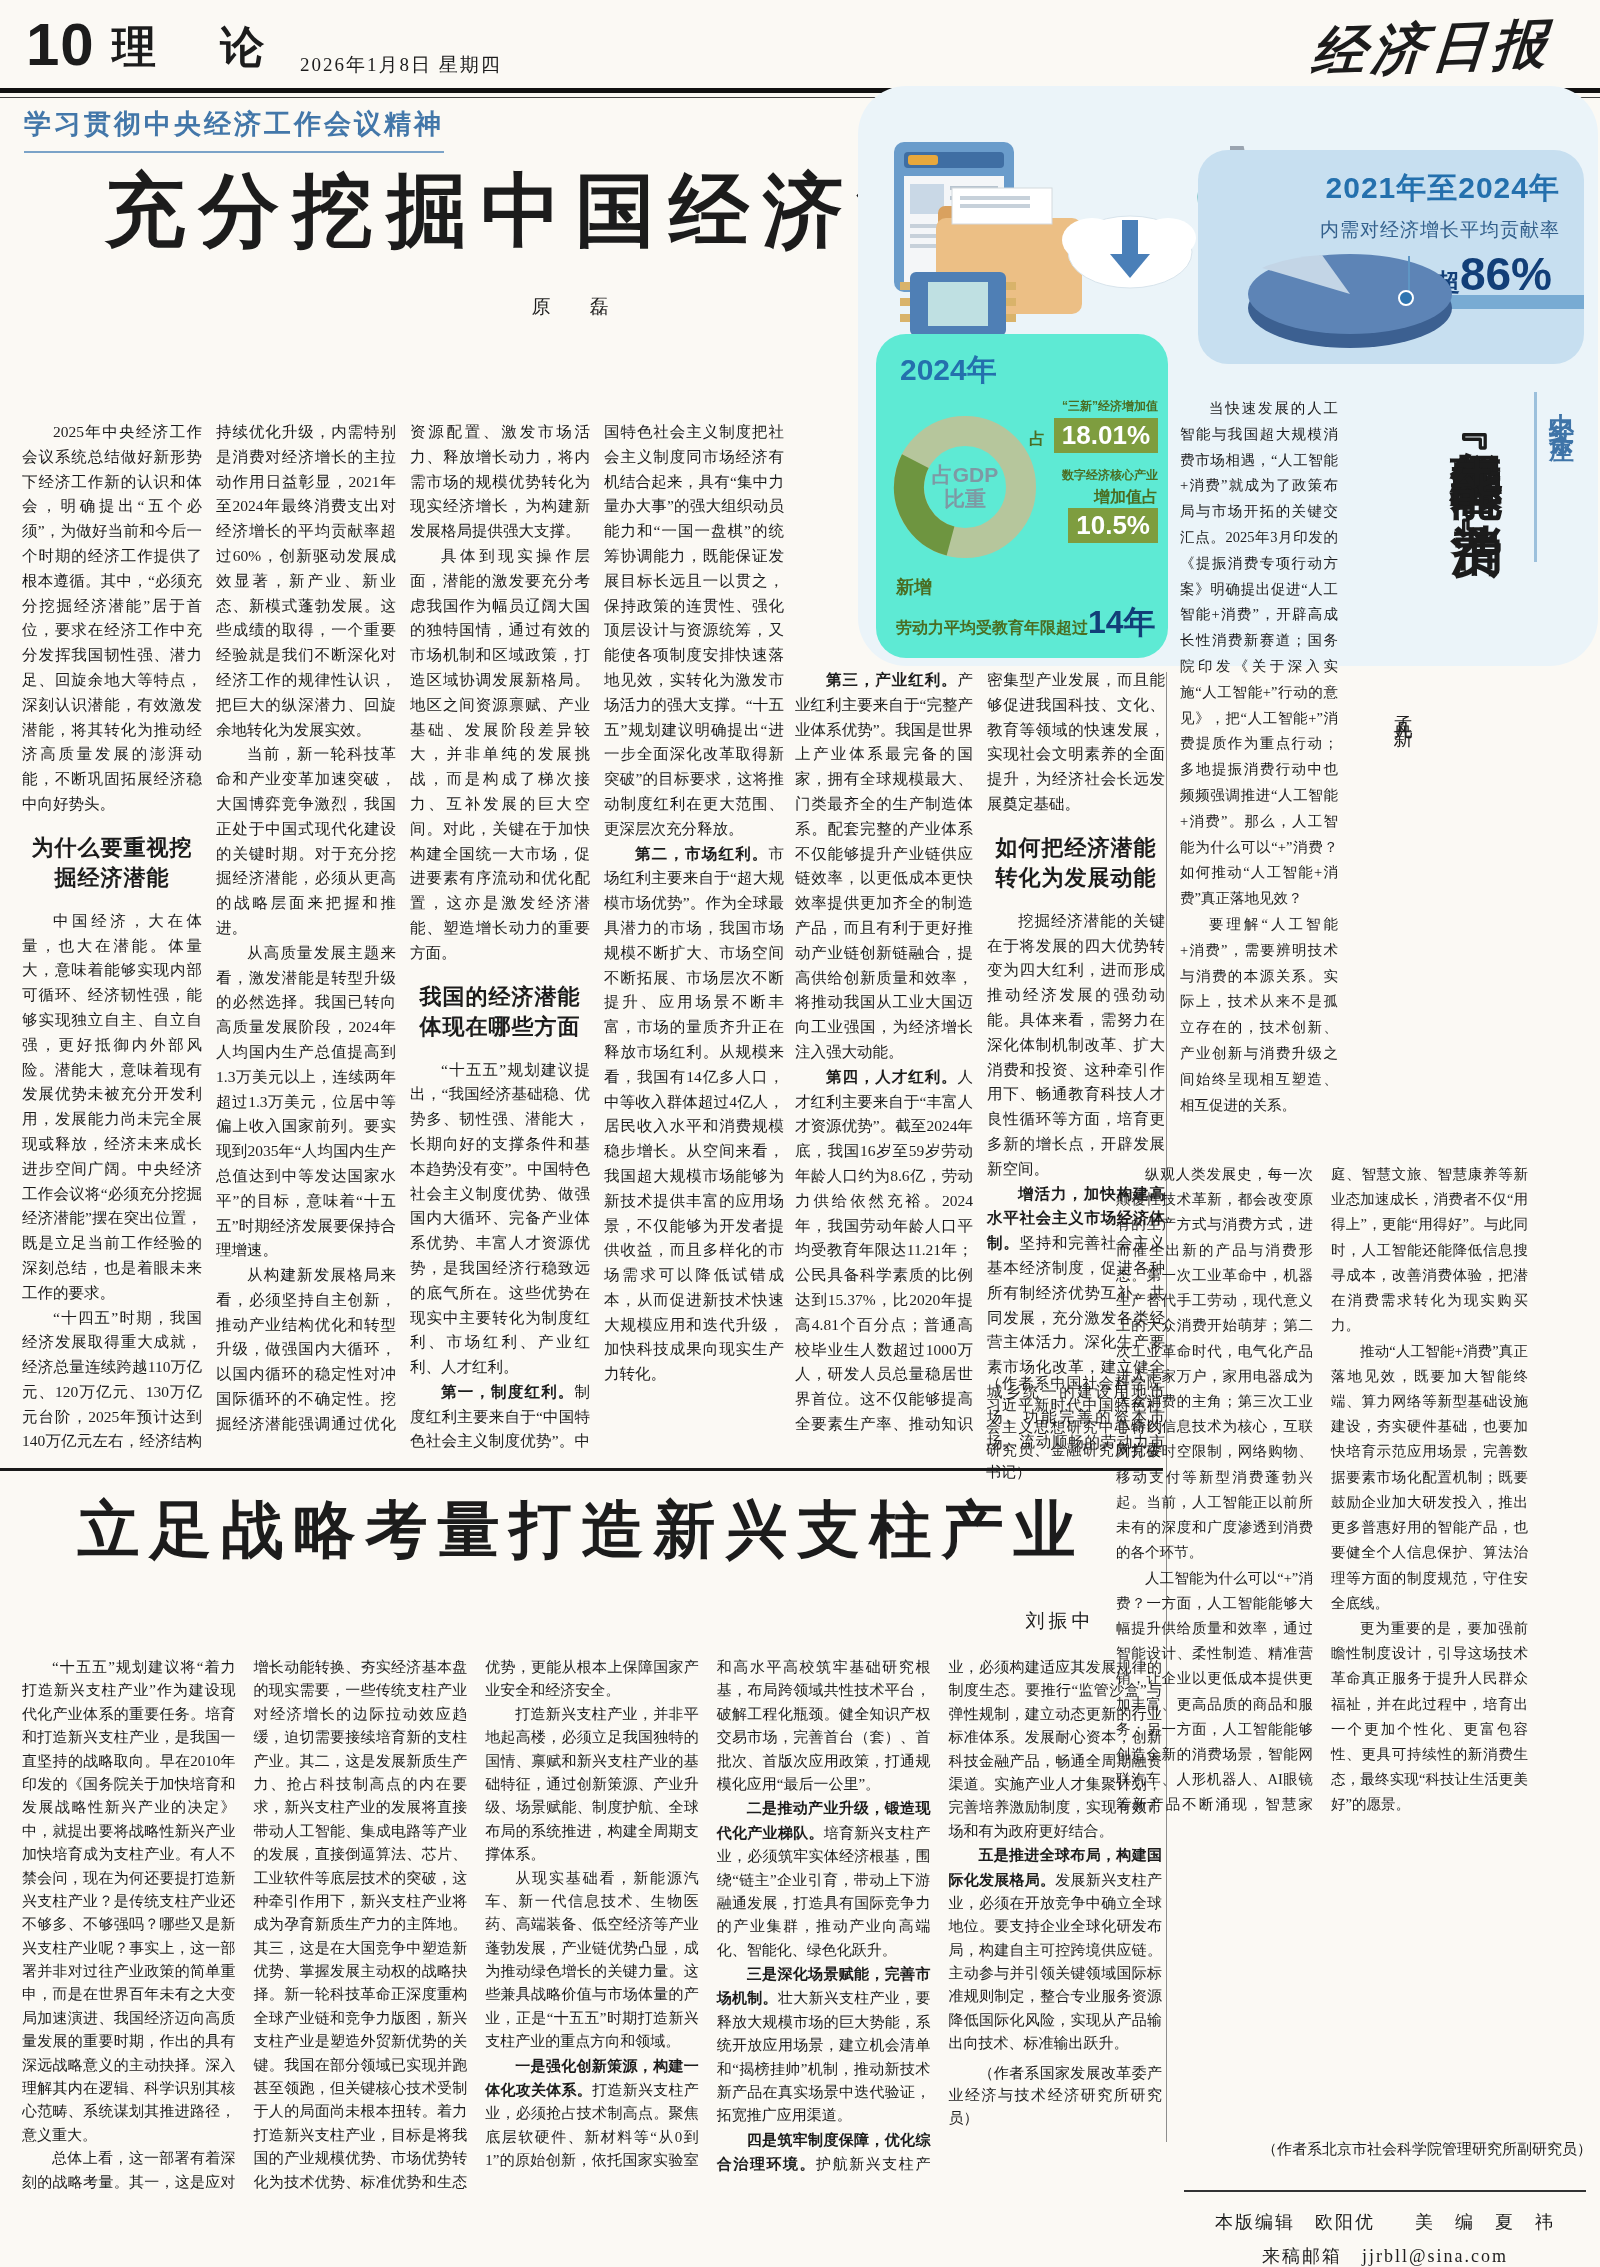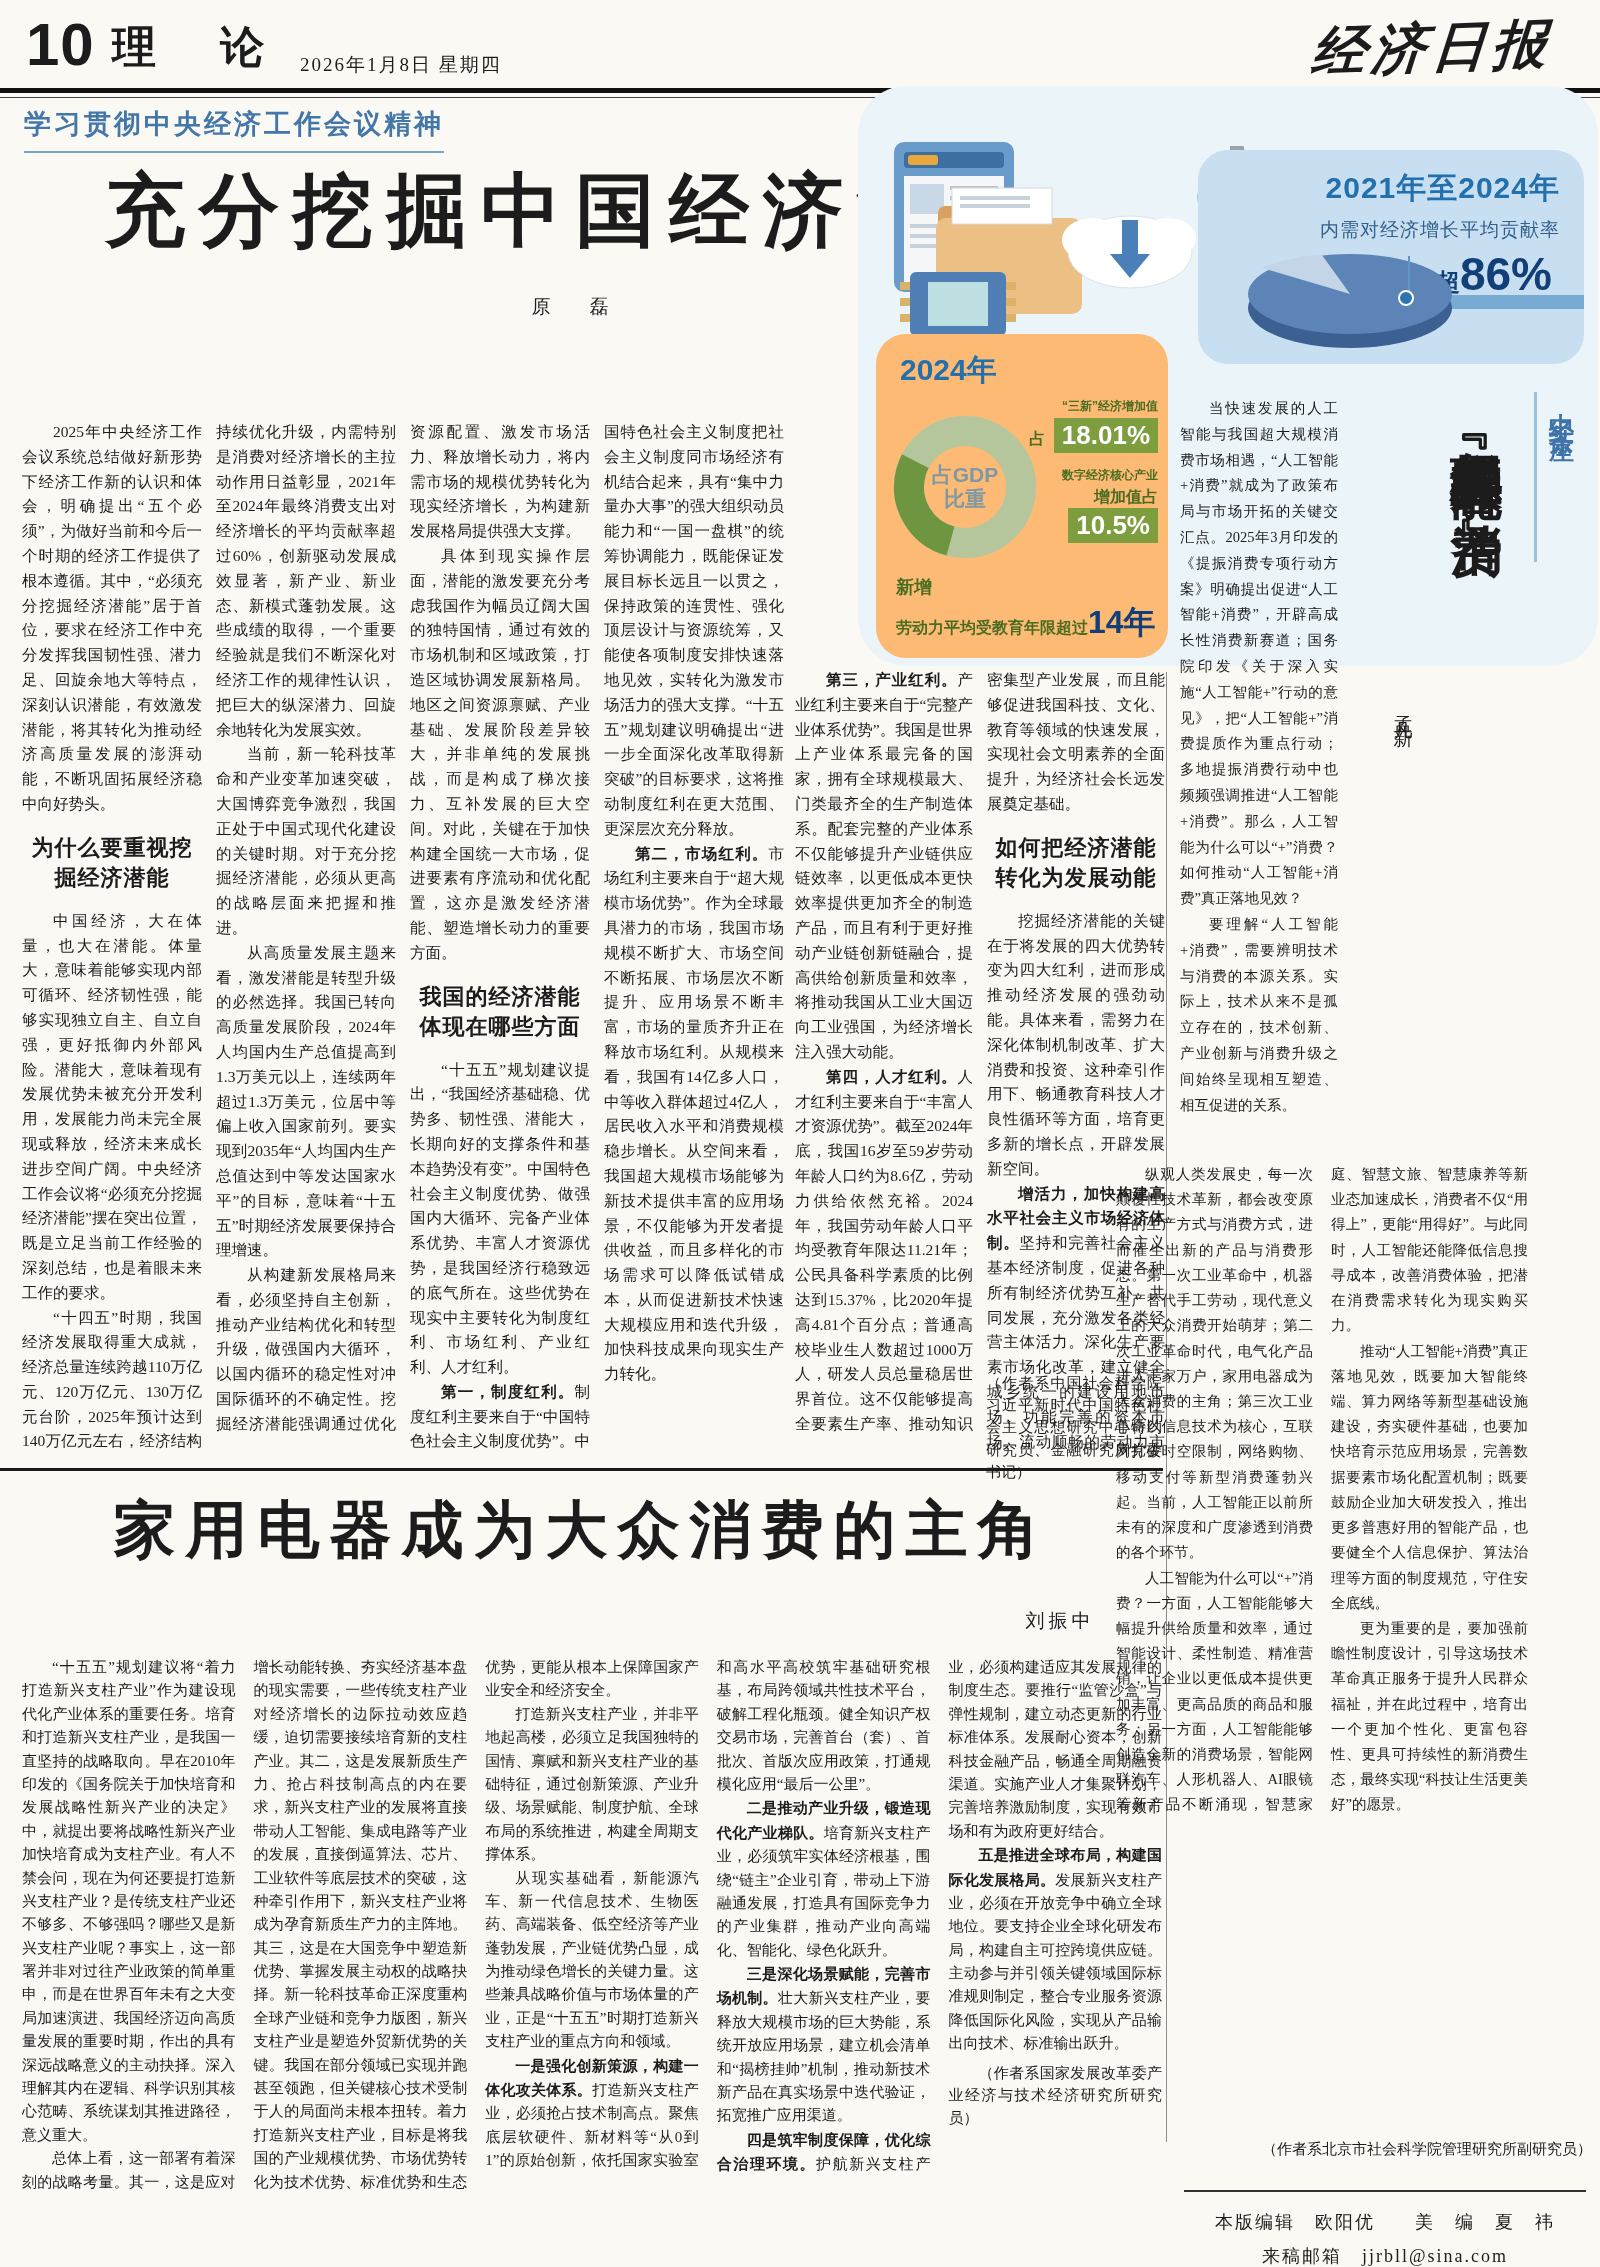--- a/index.html
+++ b/index.html
@@ -59,21 +59,21 @@
   .pct-bar{position:absolute;right:-24px;bottom:0;width:300px;height:14px;background:#78abd3;}
   .pct-chao{position:relative;font-size:24px;font-weight:bold;color:#123f78;
          font-family:"Liberation Sans",sans-serif;}
   .pct-num{position:relative;font-size:46px;font-weight:900;color:#123f78;
          font-family:"Liberation Sans",sans-serif;}
   .ig-pie{position:absolute;left:1238px;top:242px;width:230px;height:120px;}
   .pie-line{position:absolute;left:1408px;top:256px;width:2px;height:42px;background:#5f96c4;}
   .pie-dot{position:absolute;left:1398px;top:290px;width:12px;height:12px;border-radius:50%;
          background:#2e74b0;border:2px solid #fff;}
   .ig-panel-m{position:absolute;left:876px;top:334px;width:292px;height:324px;
-         border-radius:30px;background:#fdba74;}
+         border-radius:30px;background:#5eead4;}
   .ig-year{position:absolute;left:24px;top:16px;font-family:"Liberation Sans",sans-serif;
          font-size:30px;font-weight:900;color:#2470ad;}
   .ig-donut{position:absolute;left:4px;top:58px;width:170px;height:180px;}
   .ig-stats{position:absolute;right:10px;top:64px;width:158px;text-align:right;
          font-family:"Liberation Sans",sans-serif;}
   .st-label{font-size:12px;font-weight:bold;color:#4a6d22;letter-spacing:0;}
   .st-row{margin:3px 0 14px;}
   .st-pre{font-size:16px;font-weight:bold;color:#4a6d22;}
   .st-box{display:inline-block;background:#7e9d3f;color:#fff;font-size:26px;font-weight:900;
          padding:2px 8px;margin-left:4px;}
@@ -246,21 +246,21 @@
       <p class="para"><b class="lead">第三，产业红利。</b>产业红利主要来自于“完整产业体系优势”。我国是世界上产业体系最完备的国家，拥有全球规模最大、门类最齐全的生产制造体系。配套完整的产业体系不仅能够提升产业链供应链效率，以更低成本更快效率提供更加齐全的制造产品，而且有利于更好推动产业链创新链融合，提高供给创新质量和效率，将推动我国从工业大国迈向工业强国，为经济增长注入强大动能。</p>
       <p class="para"><b class="lead">第四，人才红利。</b>人才红利主要来自于“丰富人才资源优势”。截至2024年底，我国16岁至59岁劳动年龄人口约为8.6亿，劳动力供给依然充裕。2024年，我国劳动年龄人口平均受教育年限达11.21年；公民具备科学素质的比例达到15.37%，比2020年提高4.81个百分点；普通高校毕业生人数超过1000万人，研发人员总量稳居世界首位。这不仅能够提高全要素生产率、推动知识密集型产业发展，而且能够促进我国科技、文化、教育等领域的快速发展，实现社会文明素养的全面提升，为经济社会长远发展奠定基础。</p>
       <h3 class="sec-h">如何把经济潜能转化为发展动能</h3>
       <p class="para">挖掘经济潜能的关键在于将发展的四大优势转变为四大红利，进而形成推动经济发展的强劲动能。具体来看，需努力在深化体制机制改革、扩大消费和投资、这种牵引作用下、畅通教育科技人才良性循环等方面，培育更多新的增长点，开辟发展新空间。</p>
       <p class="para"><b class="lead">增活力，加快构建高水平社会主义市场经济体制。</b>坚持和完善社会主义基本经济制度，促进各种所有制经济优势互补、共同发展，充分激发各类经营主体活力。深化生产要素市场化改革，建立健全城乡统一的建设用地市场、功能完善的资本市场、流动顺畅的劳动力市场、转化高效的技术市场，破除体制机制障碍，促进要素自主有序流动。</p>
     </div>
   <div class="main-attr">（作者系中国社会科学院习近平新时代中国特色社会主义思想研究中心特约研究员、金融研究所党委书记）</div>
 
   <div class="divider"></div>
 
-  <h2 class="bot-title">家用电器成为大众消费的主角</h2>
+  <h2 class="bot-title">立足战略考量打造新兴支柱产业</h2>
   <div class="bot-byline">刘振中</div>
   <div class="flow botFlow">
       <p class="para">“十五五”规划建议将“着力打造新兴支柱产业”作为建设现代化产业体系的重要任务。培育和打造新兴支柱产业，是我国一直坚持的战略取向。早在2010年印发的《国务院关于加快培育和发展战略性新兴产业的决定》中，就提出要将战略性新兴产业加快培育成为支柱产业。有人不禁会问，现在为何还要提打造新兴支柱产业？是传统支柱产业还不够多、不够强吗？哪些又是新兴支柱产业呢？事实上，这一部署并非对过往产业政策的简单重申，而是在世界百年未有之大变局加速演进、我国经济迈向高质量发展的重要时期，作出的具有深远战略意义的主动抉择。深入理解其内在逻辑、科学识别其核心范畴、系统谋划其推进路径，意义重大。</p>
       <p class="para">总体上看，这一部署有着深刻的战略考量。其一，这是应对增长动能转换、夯实经济基本盘的现实需要，一些传统支柱产业对经济增长的边际拉动效应趋缓，迫切需要接续培育新的支柱产业。其二，这是发展新质生产力、抢占科技制高点的内在要求，新兴支柱产业的发展将直接带动人工智能、集成电路等产业的发展，直接倒逼算法、芯片、工业软件等底层技术的突破，这种牵引作用下，新兴支柱产业将成为孕育新质生产力的主阵地。其三，这是在大国竞争中塑造新优势、掌握发展主动权的战略抉择。新一轮科技革命正深度重构全球产业链和竞争力版图，新兴支柱产业是塑造外贸新优势的关键。我国在部分领域已实现并跑甚至领跑，但关键核心技术受制于人的局面尚未根本扭转。着力打造新兴支柱产业，目标是将我国的产业规模优势、市场优势转化为技术优势、标准优势和生态优势，更能从根本上保障国家产业安全和经济安全。</p>
       <p class="para">打造新兴支柱产业，并非平地起高楼，必须立足我国独特的国情、禀赋和新兴支柱产业的基础特征，通过创新策源、产业升级、场景赋能、制度护航、全球布局的系统推进，构建全周期支撑体系。</p>
       <p class="para">从现实基础看，新能源汽车、新一代信息技术、生物医药、高端装备、低空经济等产业蓬勃发展，产业链优势凸显，成为推动绿色增长的关键力量。这些兼具战略价值与市场体量的产业，正是“十五五”时期打造新兴支柱产业的重点方向和领域。</p>
       <p class="para"><b class="lead">一是强化创新策源，构建一体化攻关体系。</b>打造新兴支柱产业，必须抢占技术制高点。聚焦底层软硬件、新材料等“从0到1”的原始创新，依托国家实验室和高水平高校筑牢基础研究根基，布局跨领域共性技术平台，破解工程化瓶颈。健全知识产权交易市场，完善首台（套）、首批次、首版次应用政策，打通规模化应用“最后一公里”。</p>
       <p class="para"><b class="lead">二是推动产业升级，锻造现代化产业梯队。</b>培育新兴支柱产业，必须筑牢实体经济根基，围绕“链主”企业引育，带动上下游融通发展，打造具有国际竞争力的产业集群，推动产业向高端化、智能化、绿色化跃升。</p>
       <p class="para"><b class="lead">三是深化场景赋能，完善市场机制。</b>壮大新兴支柱产业，要释放大规模市场的巨大势能，系统开放应用场景，建立机会清单和“揭榜挂帅”机制，推动新技术新产品在真实场景中迭代验证，拓宽推广应用渠道。</p>
       <p class="para"><b class="lead">四是筑牢制度保障，优化综合治理环境。</b>护航新兴支柱产业，必须构建适应其发展规律的制度生态。要推行“监管沙盒”与弹性规制，建立动态更新的行业标准体系。发展耐心资本，创新科技金融产品，畅通全周期融资渠道。实施产业人才集聚计划，完善培养激励制度，实现有效市场和有为政府更好结合。</p>

